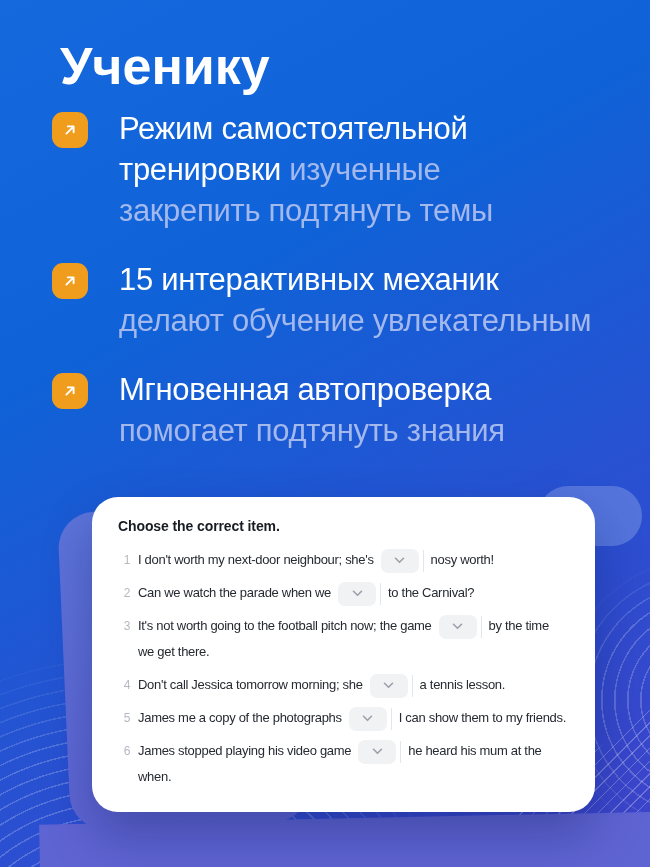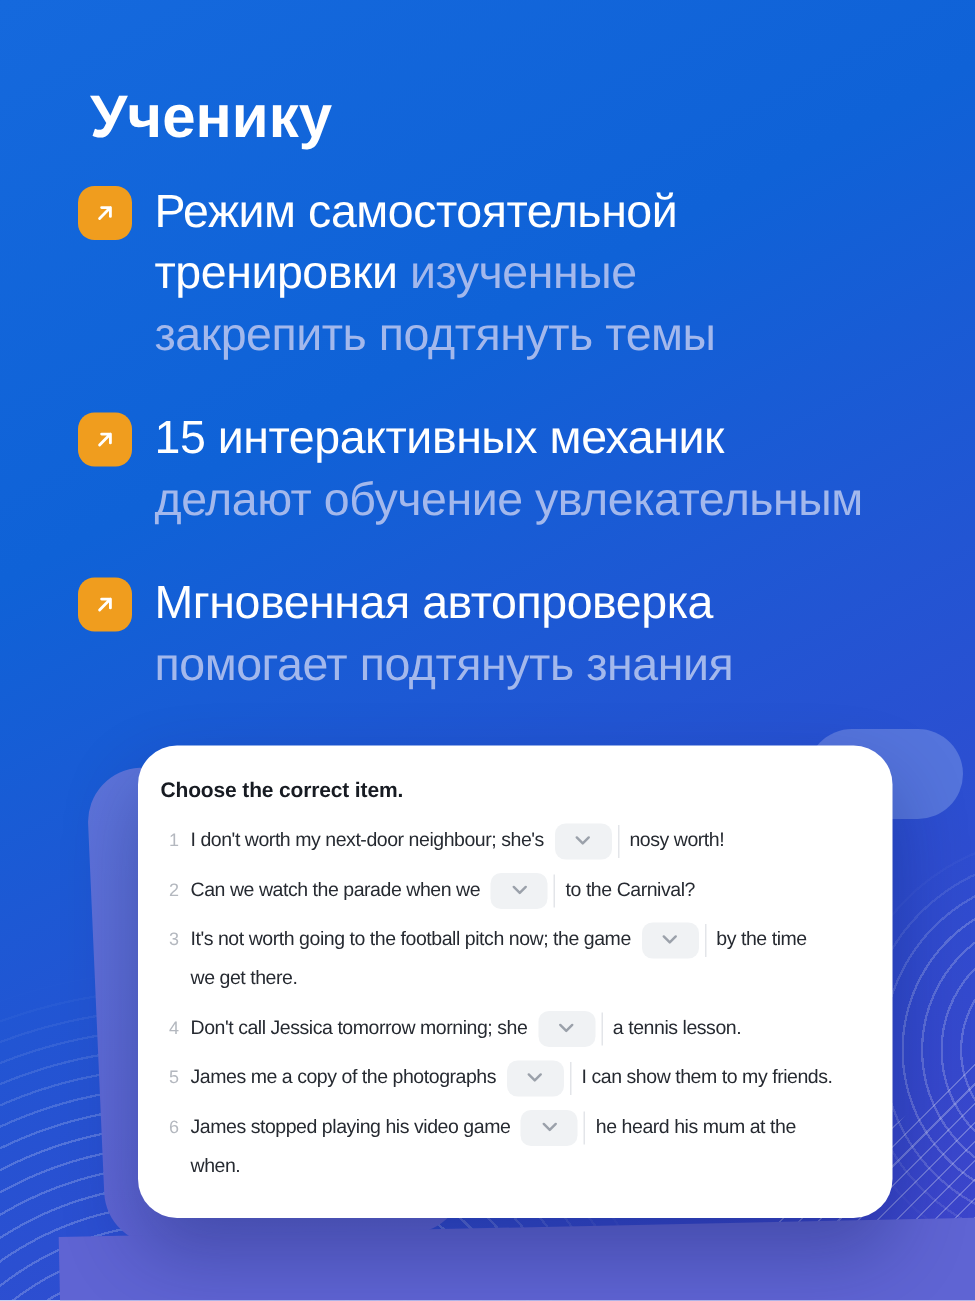--- a/index.html
+++ b/index.html
@@ -43,37 +43,37 @@
     background:#5f64d3;transform:rotate(-1.2deg);z-index:2;
   }
   .backing-bump{
     position:absolute;left:538px;top:486px;width:104px;height:60px;border-radius:30px;
     background:#5474dc;z-index:2;
   }
 
   
   .hero{position:absolute;left:52px;top:40px;width:560px;z-index:4;}
   .title{
-    margin:12px 0 16px 8px;font-size:40px;line-height:52px;font-weight:700;color:#ffffff;
+    margin:0 0 16px 8px;font-size:52px;line-height:52px;font-weight:700;color:#ffffff;
   }
   .features{list-style:none;margin:0;padding:0;}
-  .feature{display:flex;margin:0 0 28px 0;}
+  .feature{display:flex;margin:0 0 28px 0;gap:16px;}
   .feat-icon{
     flex:0 0 36px;width:36px;height:36px;margin:4px 15px 0 0;border-radius:11px;
     background:#f09d1e;display:flex;align-items:center;justify-content:center;
   }
   .feat-text{font-size:31px;line-height:41px;letter-spacing:-0.3px;}
   .seg-strong{color:#ffffff;}
   .seg-light{color:#a3b8ec;}
 
   
   .card{
     position:absolute;left:92px;top:497px;width:503px;height:315px;z-index:5;
     background:#ffffff;border-radius:26px;
-    padding:21px 8px 0 13px;box-sizing:border-box;
+    padding:21px 8px 0 24px;box-sizing:border-box;
     box-shadow:0 24px 50px rgba(8,20,80,0.30);
   }
   .card-title{
     margin:0 0 13px 2px;font-size:14px;font-weight:700;color:#171b22;letter-spacing:-0.1px;
   }
   .items{list-style:none;margin:0;padding:0;}
   .item{
     display:flex;margin-bottom:7px;
     font-size:13px;line-height:26px;letter-spacing:-0.3px;color:#262a31;
   }

